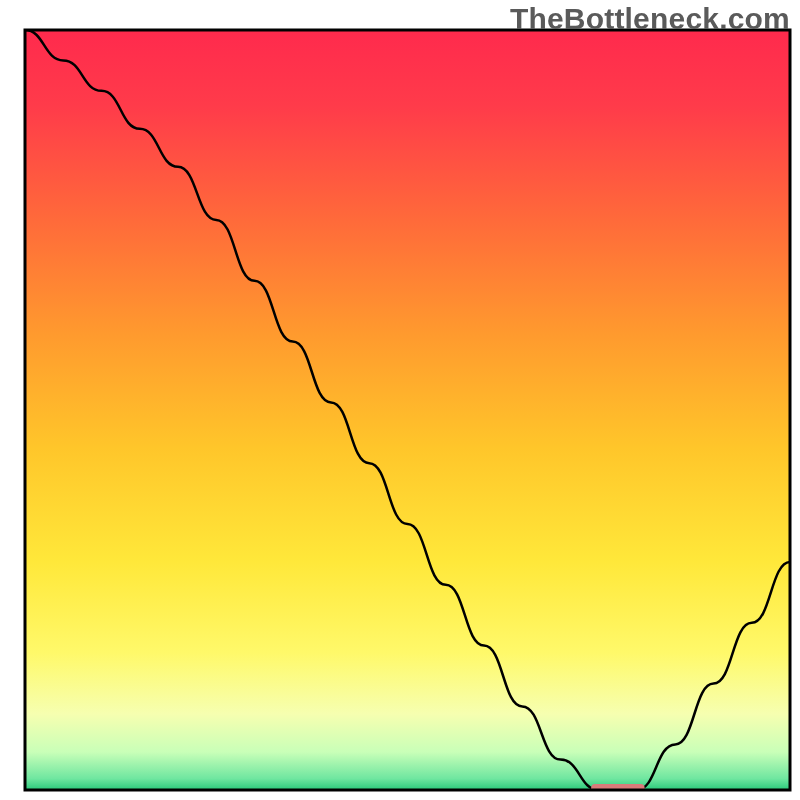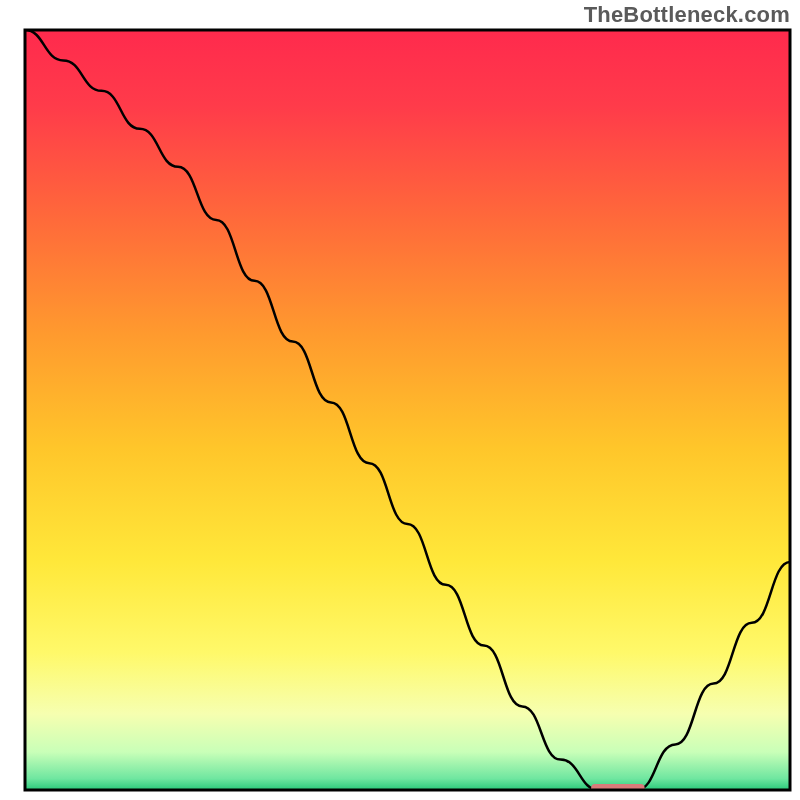--- a/index.html
+++ b/index.html
@@ -12,21 +12,21 @@
   }
   .stage {
     position: relative;
     width: 800px;
     height: 800px;
   }
   .watermark {
     position: absolute;
     top: 2px;
     right: 10px;
-    font-size: 22px;
+    font-size: 30px;
     font-weight: 600;
     color: #5a5a5a;
     letter-spacing: 0.2px;
     user-select: none;
   }
   svg {
     position: absolute;
     top: 0;
     left: 0;
   }

